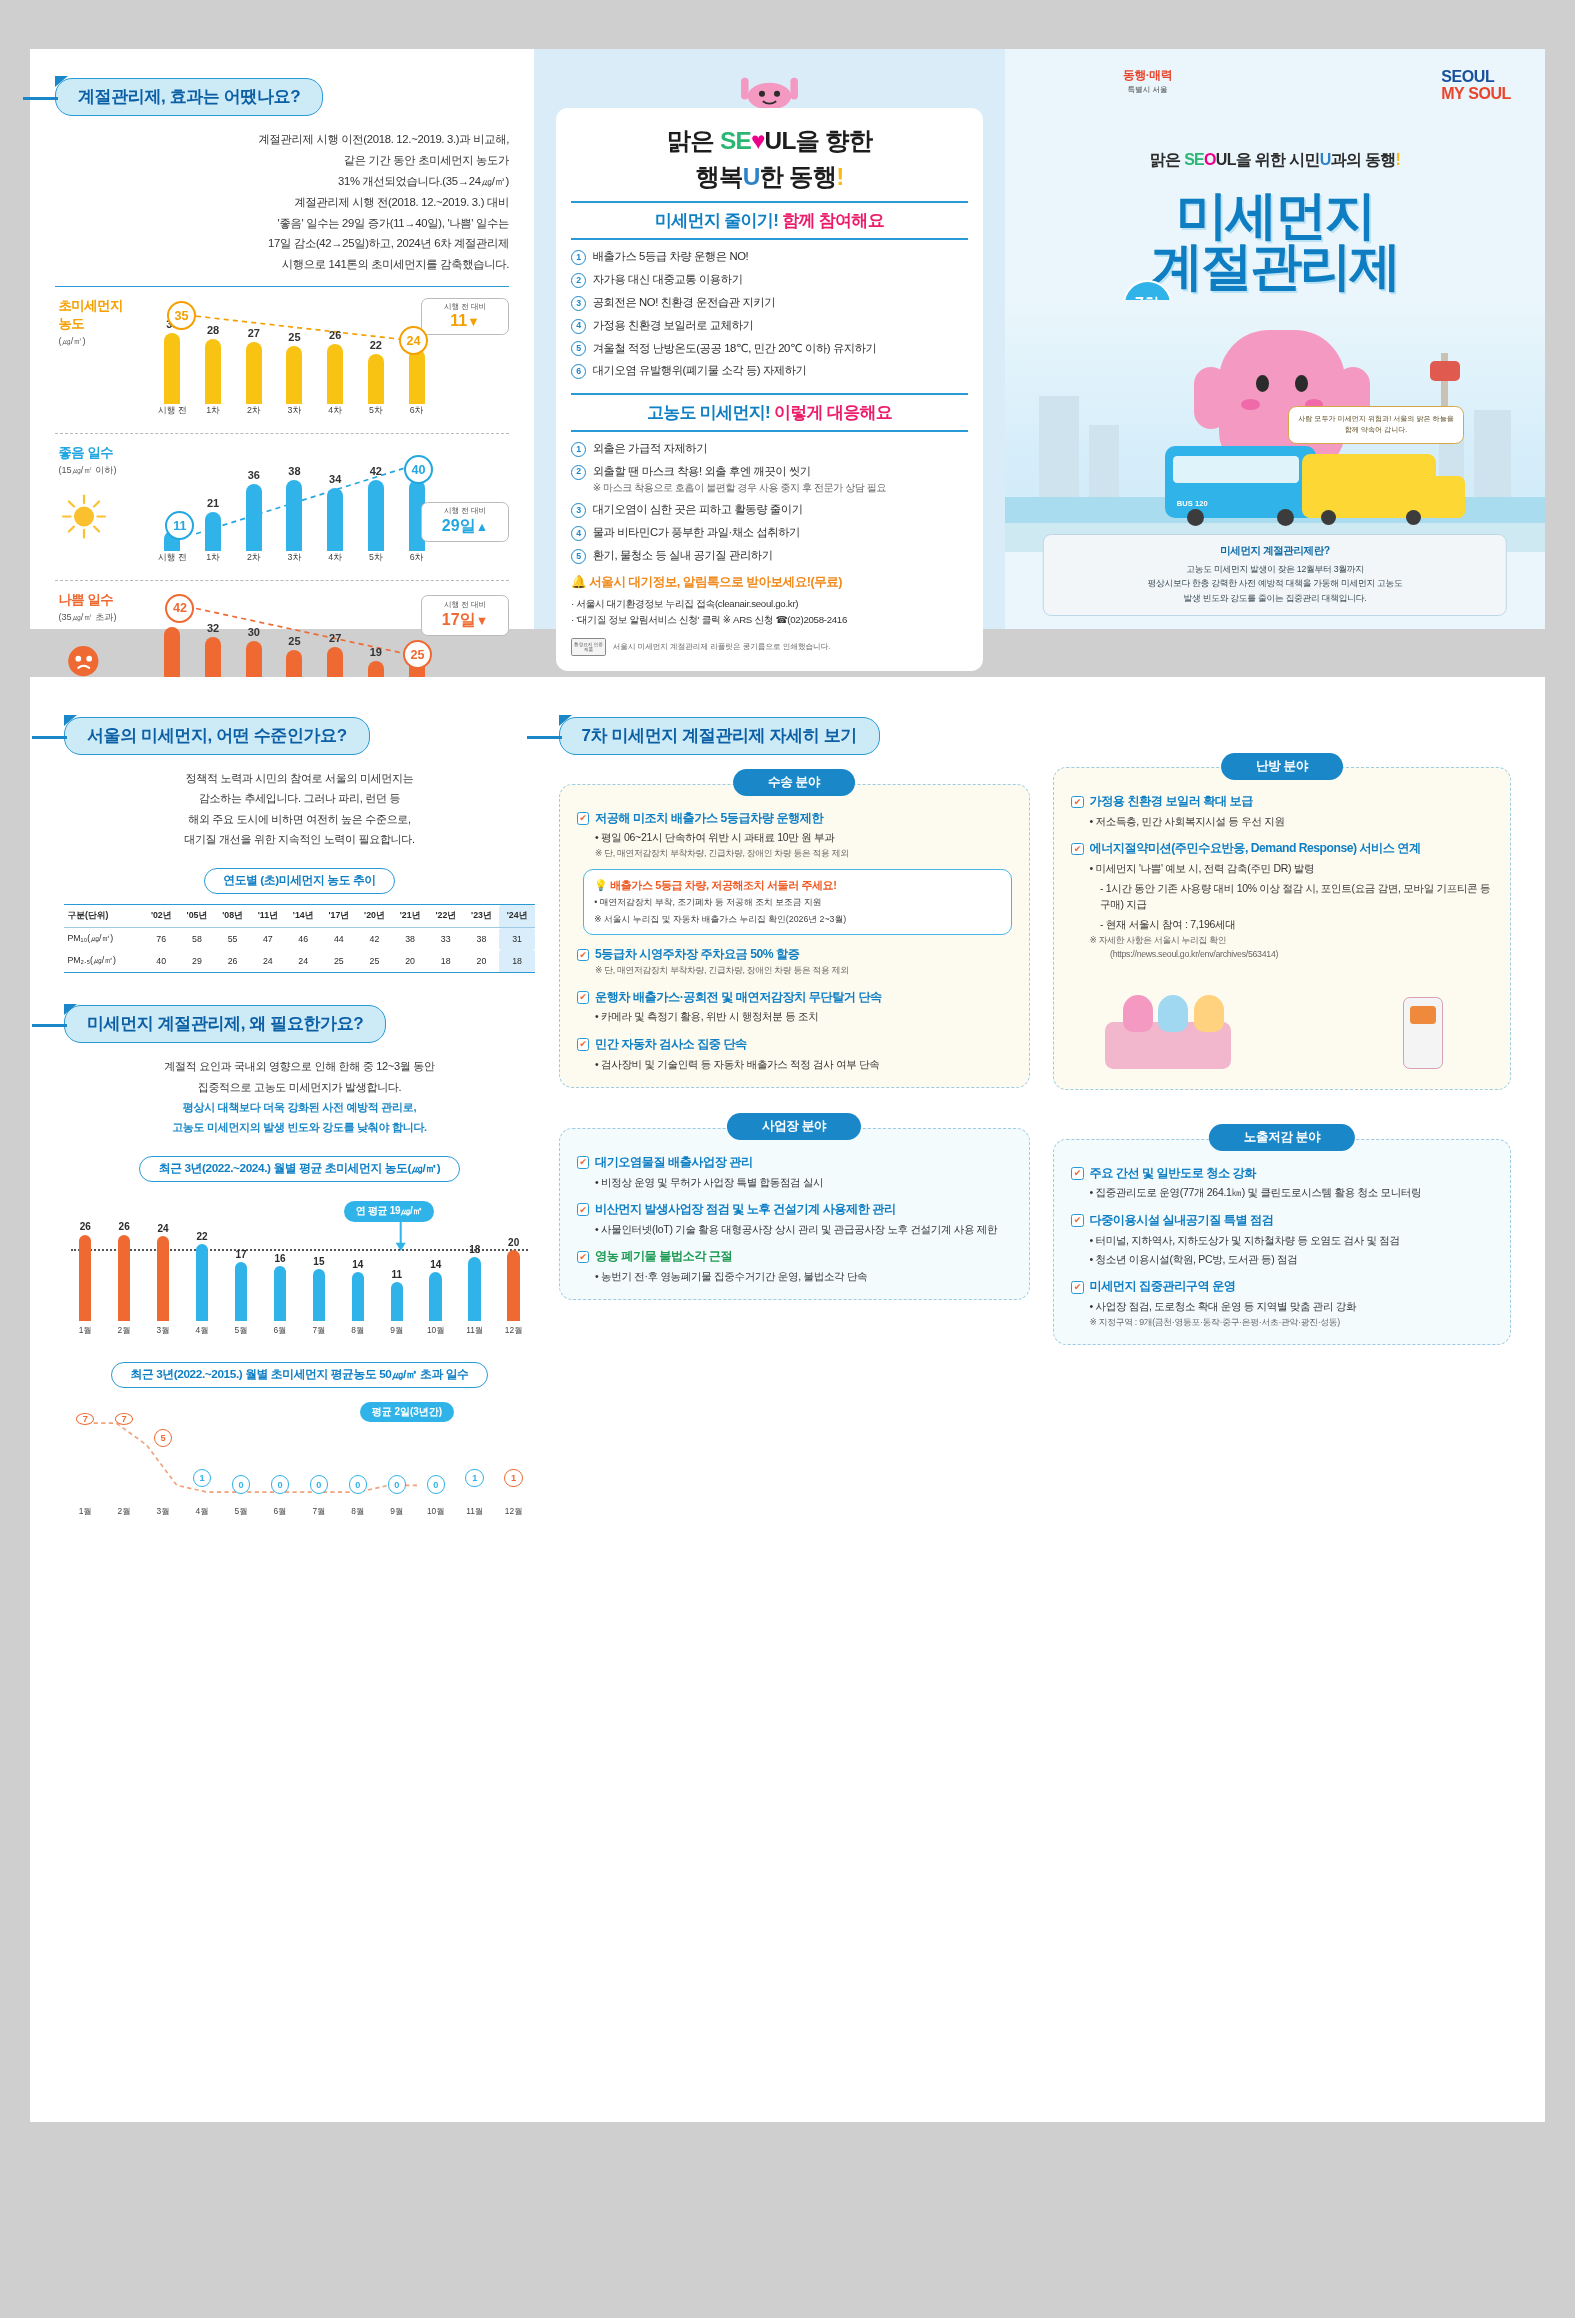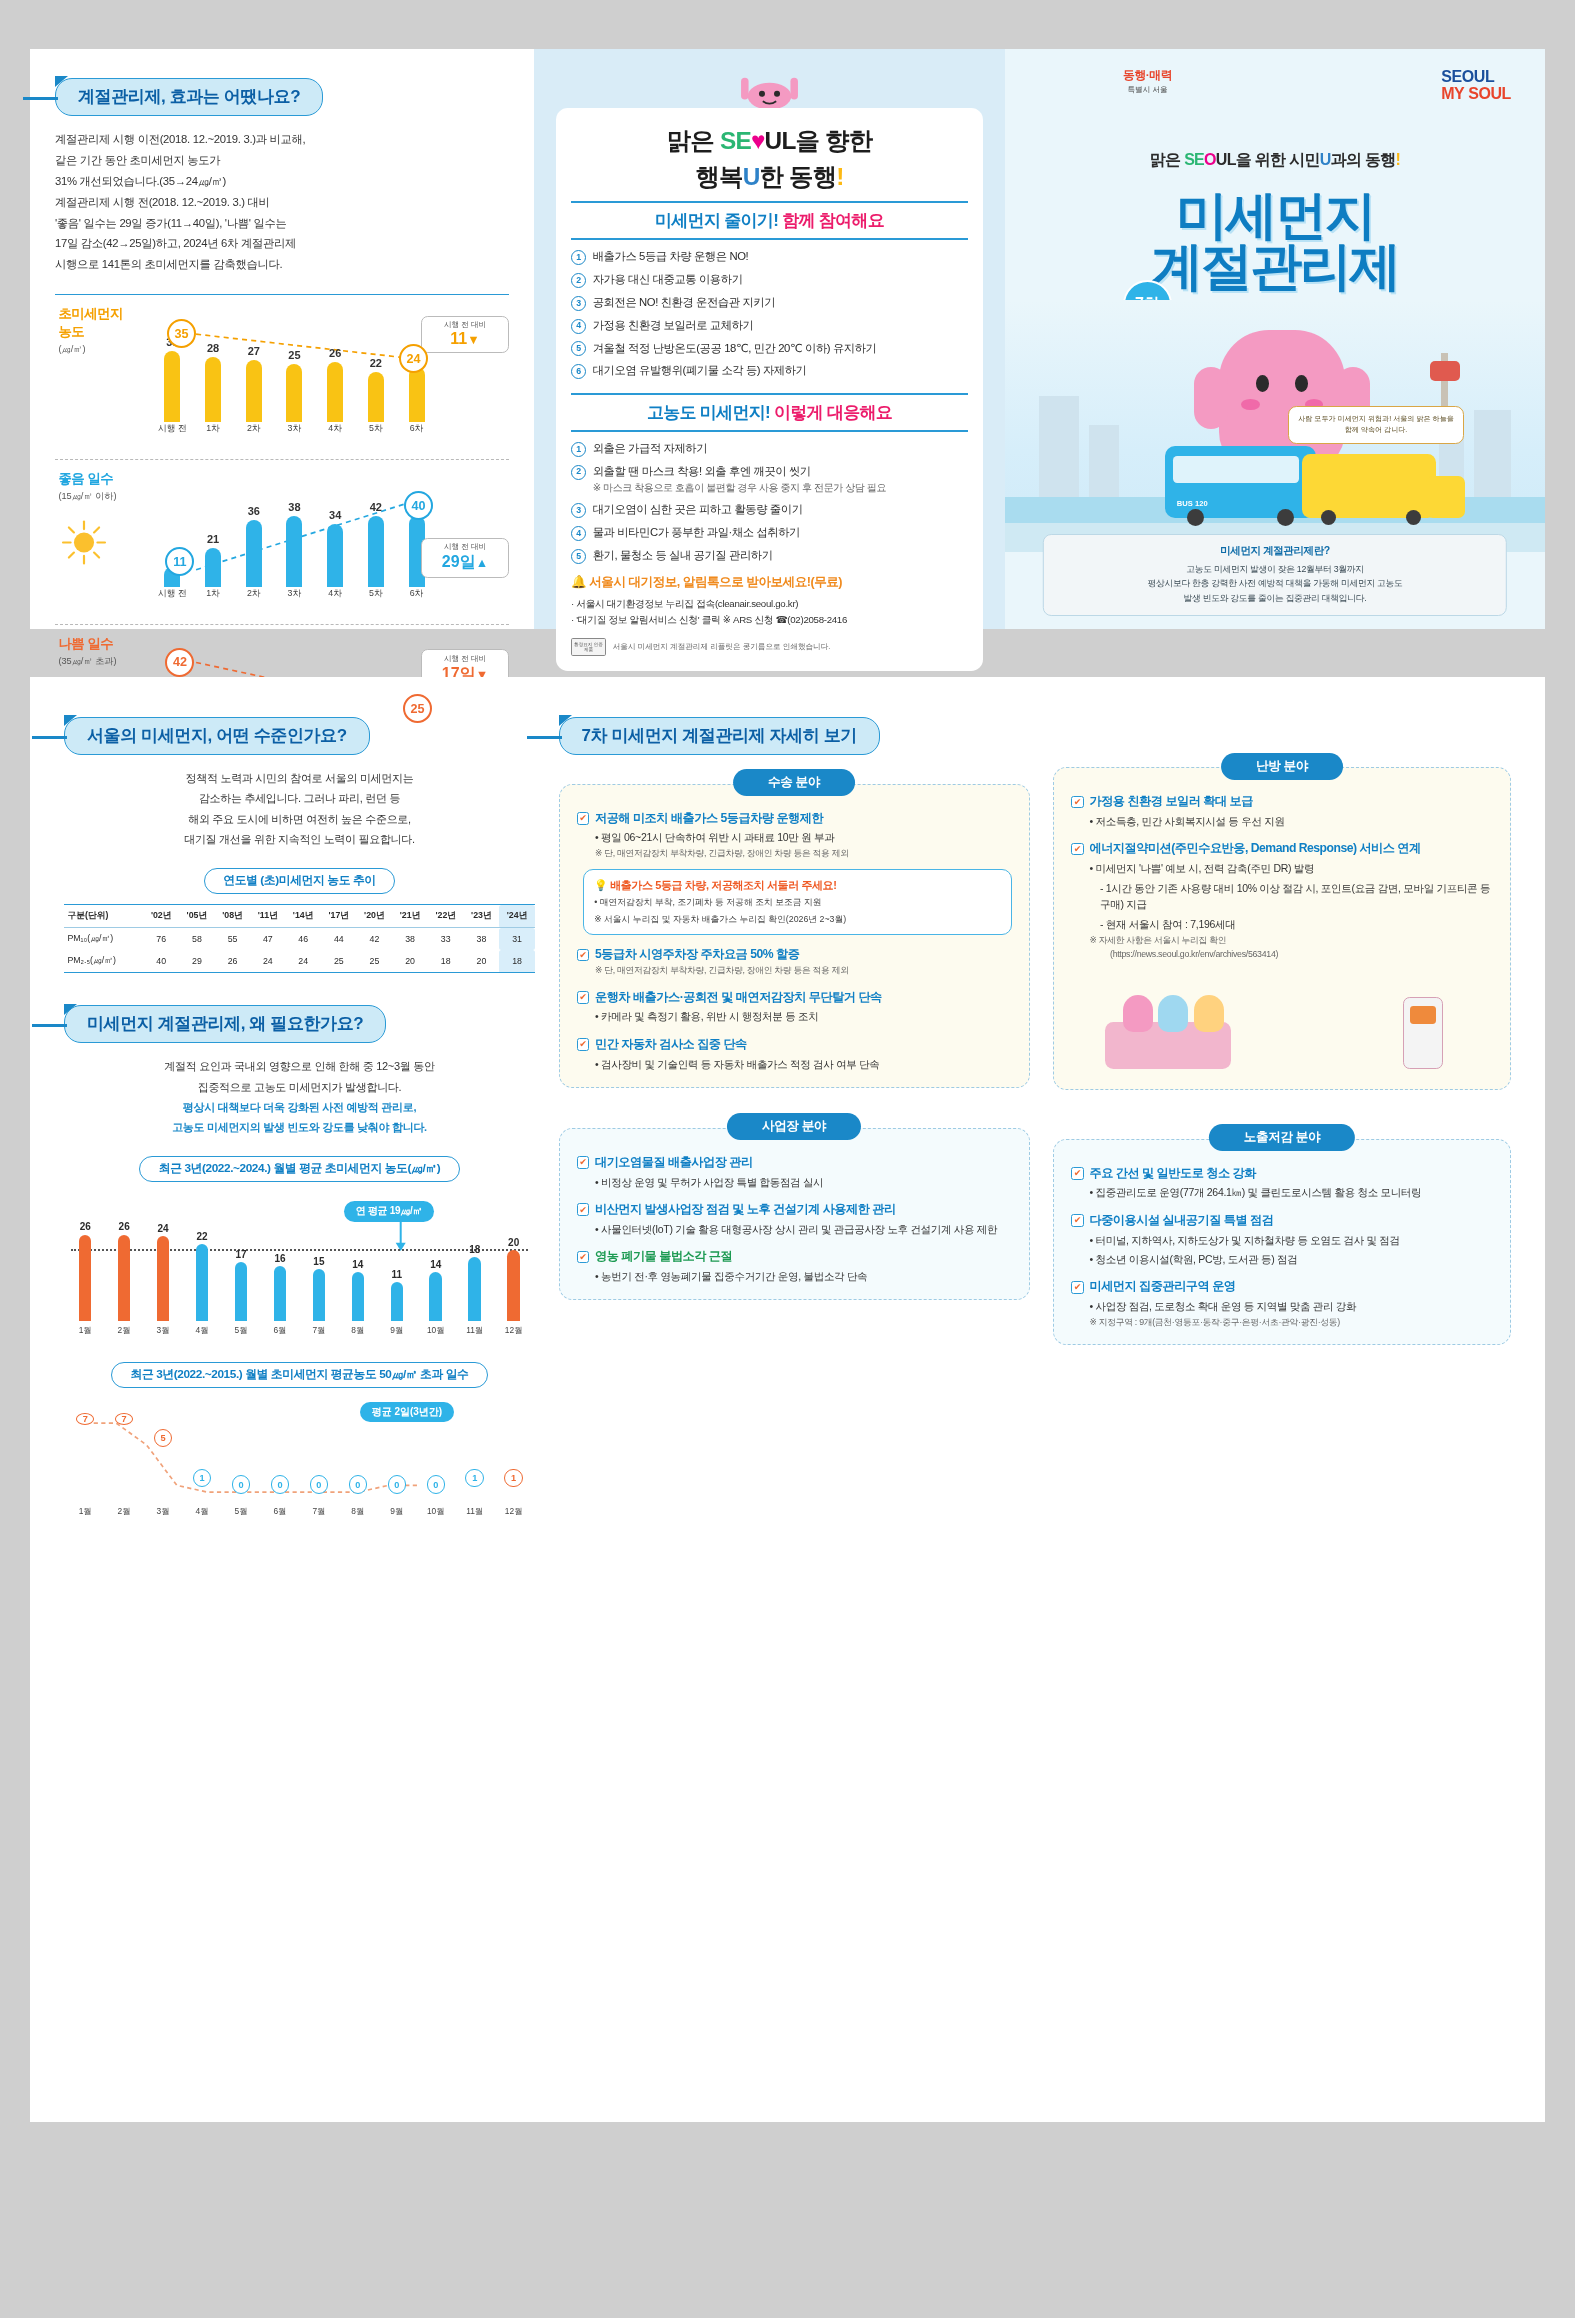--- a/index.html
+++ b/index.html
@@ -32,24 +32,24 @@
   }
   .tabhead .leadline {
     position:absolute; left:-32px; top:50%; width:35px; height:3.4px;
     background:#1a88c8;
   }
   .tabhead .notch {
     position:absolute; left:0px; top:-1.7px; width:0;height:0;
     border-left:13.4px solid #1a88c8; border-bottom:11.8px solid transparent;
   }
 
-  .p1-body { text-align:left; font-size:11.3px; line-height:1.85; color:#333; margin-top:13.4px; letter-spacing:-0.3px; }
+  .p1-body { text-align:right; font-size:11.3px; line-height:1.85; color:#333; margin-top:13.4px; letter-spacing:-0.3px; }
 
   
-  .chartblock { margin-top:19px; border-top:1.7px solid #2a9ad6; padding-top:19px; position:relative; }
+  .chartblock { margin-top:11px; border-top:1.7px solid #2a9ad6; padding-top:9px; position:relative; }
   .chartblock.dashed { border-top:0.8px dashed #b9b9b9; }
   .ch-title { font-size:13.4px; font-weight:bold; letter-spacing:-0.5px; }
   .ch-unit  { font-size:9.2px; color:#555; margin-top:1.7px; }
   .ch-head  { position:absolute; left:3.4px; top:10px; width:92px; }
   .orange  { color:#f5a000; }
   .blue    { color:#23a7e0; }
   .red     { color:#ef6a32; }
 
   .plot { margin-left:97px; height:126px; position:relative; }
   .bars { position:absolute; left:0; right:72px; bottom:18.5px; top:22px; display:flex; align-items:flex-end; justify-content:space-around; }

